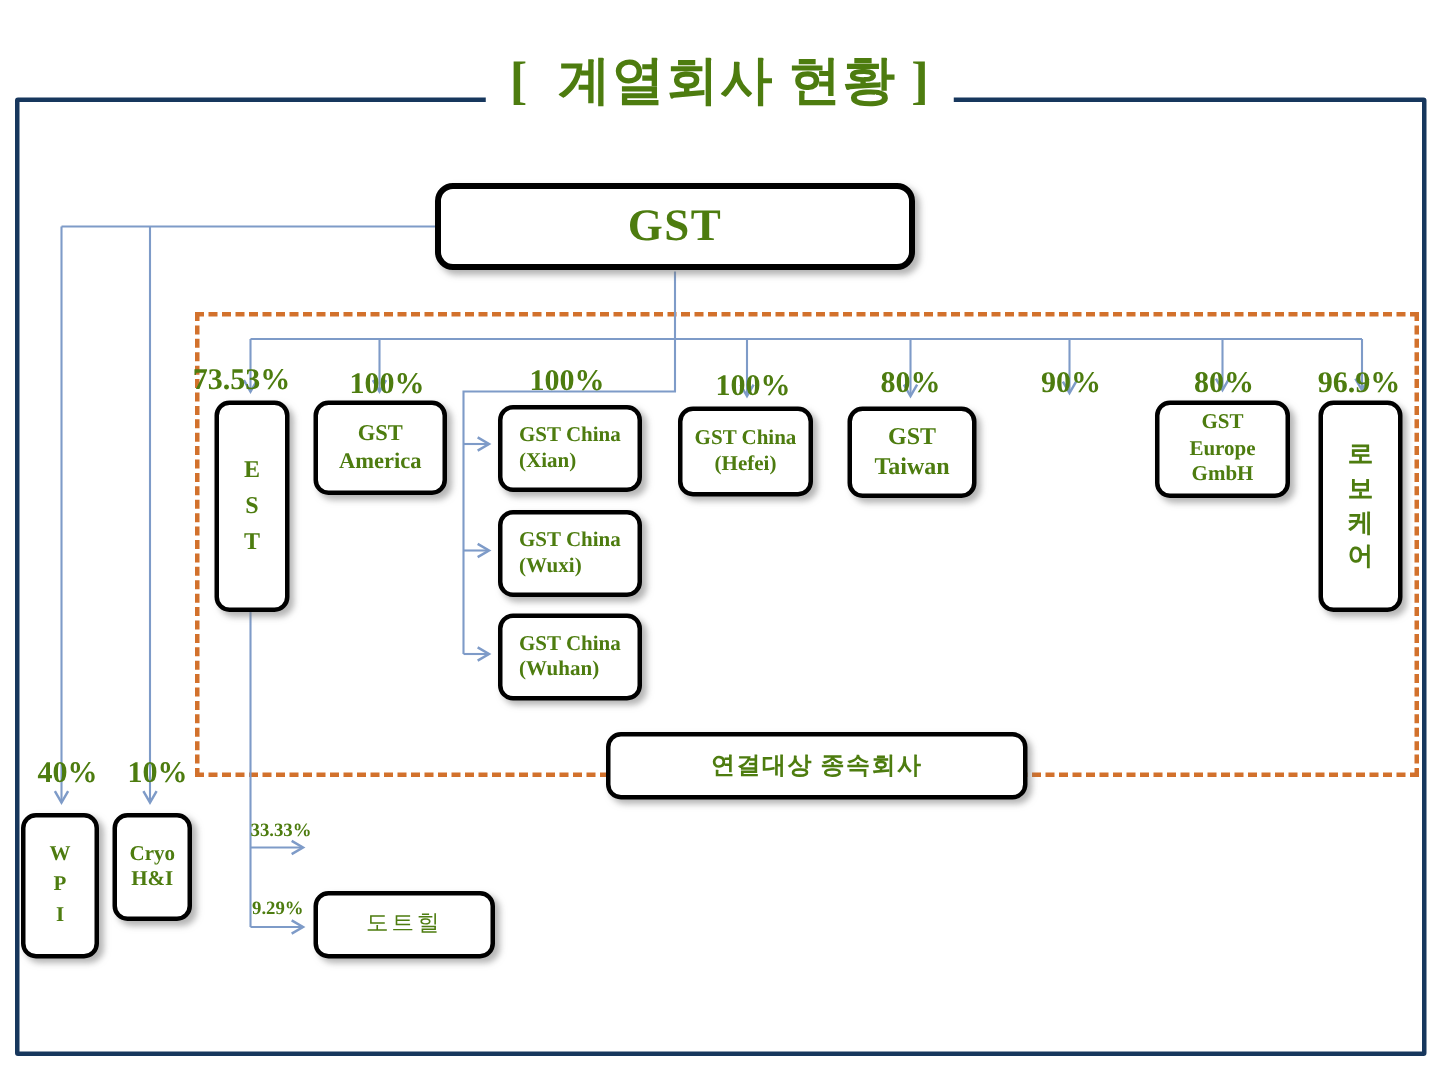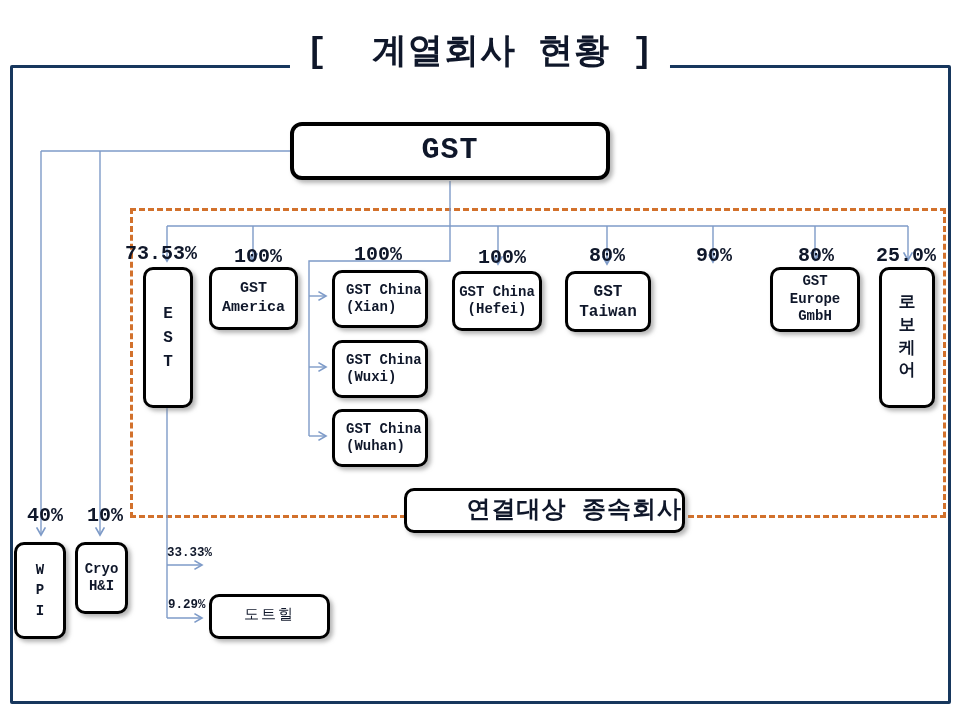--- a/index.html
+++ b/index.html
@@ -1,18 +1,18 @@
 <!DOCTYPE html>
 <html><head>
 <meta charset="utf-8">
 <style>
   html,body{margin:0;padding:0;background:#fff;}
   #stage{
     position:relative;width:960px;height:720px;background:#ffffff;
-    font-family:Liberation Mono, monospace;color:#0f172a;overflow:hidden;
+    font-family:Liberation Serif, serif;color:#4d7c0f;overflow:hidden;
   }
   .outer-frame{
     position:absolute;left:10px;top:65px;width:935px;height:633px;
     border:3px solid #17375D;border-radius:2px;z-index:0;
   }
   .page-title{
     position:absolute;top:29px;left:50%;transform:translateX(-50%);
     background:#ffffff;padding:0 16px;font-size:35px;font-weight:bold;
     letter-spacing:1px;white-space:pre;z-index:3;line-height:1.4;
   }
@@ -24,21 +24,21 @@
   .box{
     position:absolute;background:#ffffff;border:3px solid #000000;border-radius:10px;
     box-shadow:3px 3px 4px rgba(120,120,120,0.55);z-index:2;
     display:flex;align-items:center;justify-content:center;text-align:center;
     font-weight:bold;box-sizing:border-box;
   }
   .lbl{white-space:pre-line;line-height:1.25;}
   .box.root{border-width:4px;border-radius:12px;font-size:30px;letter-spacing:1px;}
   .box.vtall .lbl{line-height:1.5;}
   .box.china{justify-content:flex-start;text-align:left;padding-left:11px;font-size:14px;}
-  .box.grouplbl{font-size:24px;letter-spacing:1px;justify-content:flex-end;}
+  .box.grouplbl{font-size:16px;letter-spacing:1px;}
   .pct{
     position:absolute;font-weight:bold;font-size:20px;z-index:2;
     transform:translateX(-50%);white-space:nowrap;
   }
   .pct.small{font-size:12.5px;font-weight:600;transform:none;}
 </style>
 </head>
 <body>
 
 <div id="stage">
@@ -86,21 +86,21 @@
     <span class="lbl">GST</span>
   </div>
 
   <span class="pct" style="left:161px;top:242px;">73.53%</span>
   <span class="pct" style="left:258px;top:245px;">100%</span>
   <span class="pct" style="left:378px;top:243px;">100%</span>
   <span class="pct" style="left:502px;top:246px;">100%</span>
   <span class="pct" style="left:607px;top:244px;">80%</span>
   <span class="pct" style="left:714px;top:244px;">90%</span>
   <span class="pct" style="left:816px;top:244px;">80%</span>
-  <span class="pct" style="left:906px;top:244px;">25.0%</span>
+  <span class="pct" style="left:906px;top:244px;">96.9%</span>
 
   <div class="box vtall" style="left:143px;top:267px;width:50px;height:141px;font-size:16px;">
     <span class="lbl">E
 S
 T</span>
   </div>
   <div class="box" style="left:209px;top:267px;width:89px;height:63px;font-size:15px;">
     <span class="lbl">GST
 America</span>
   </div>

